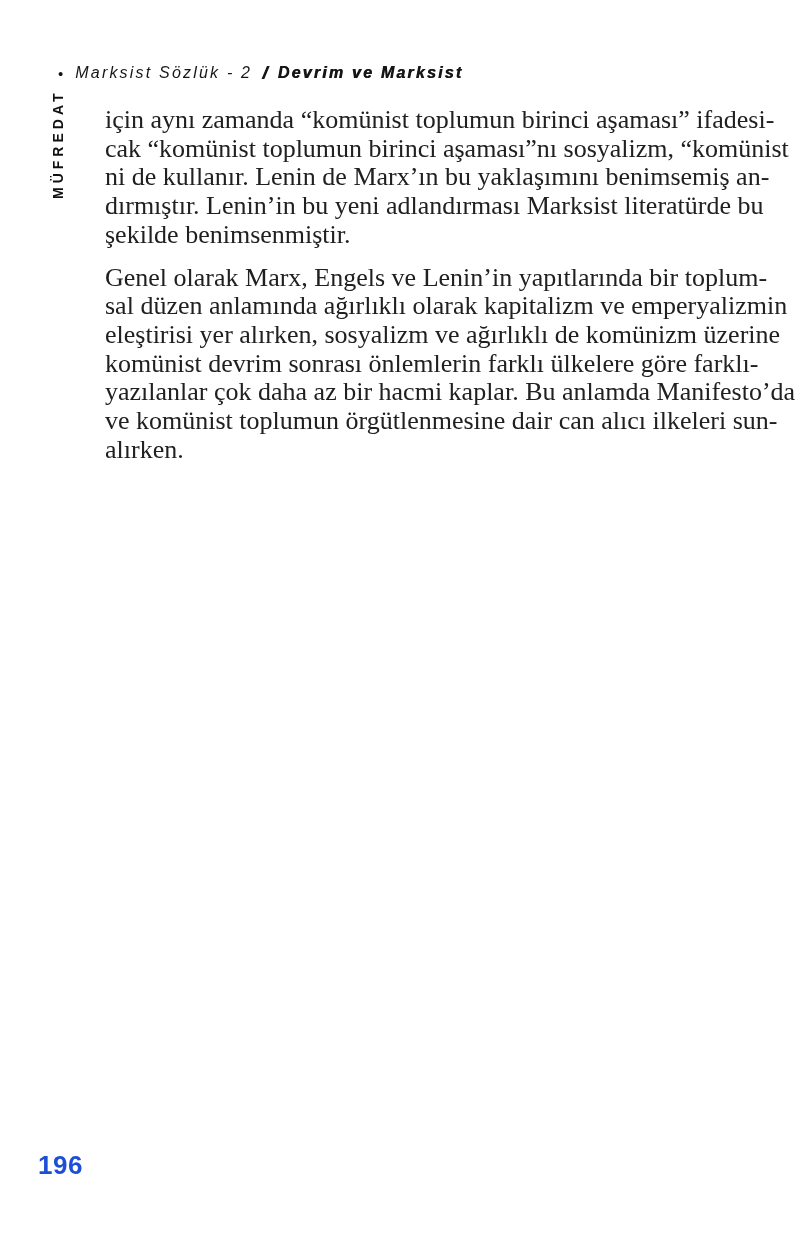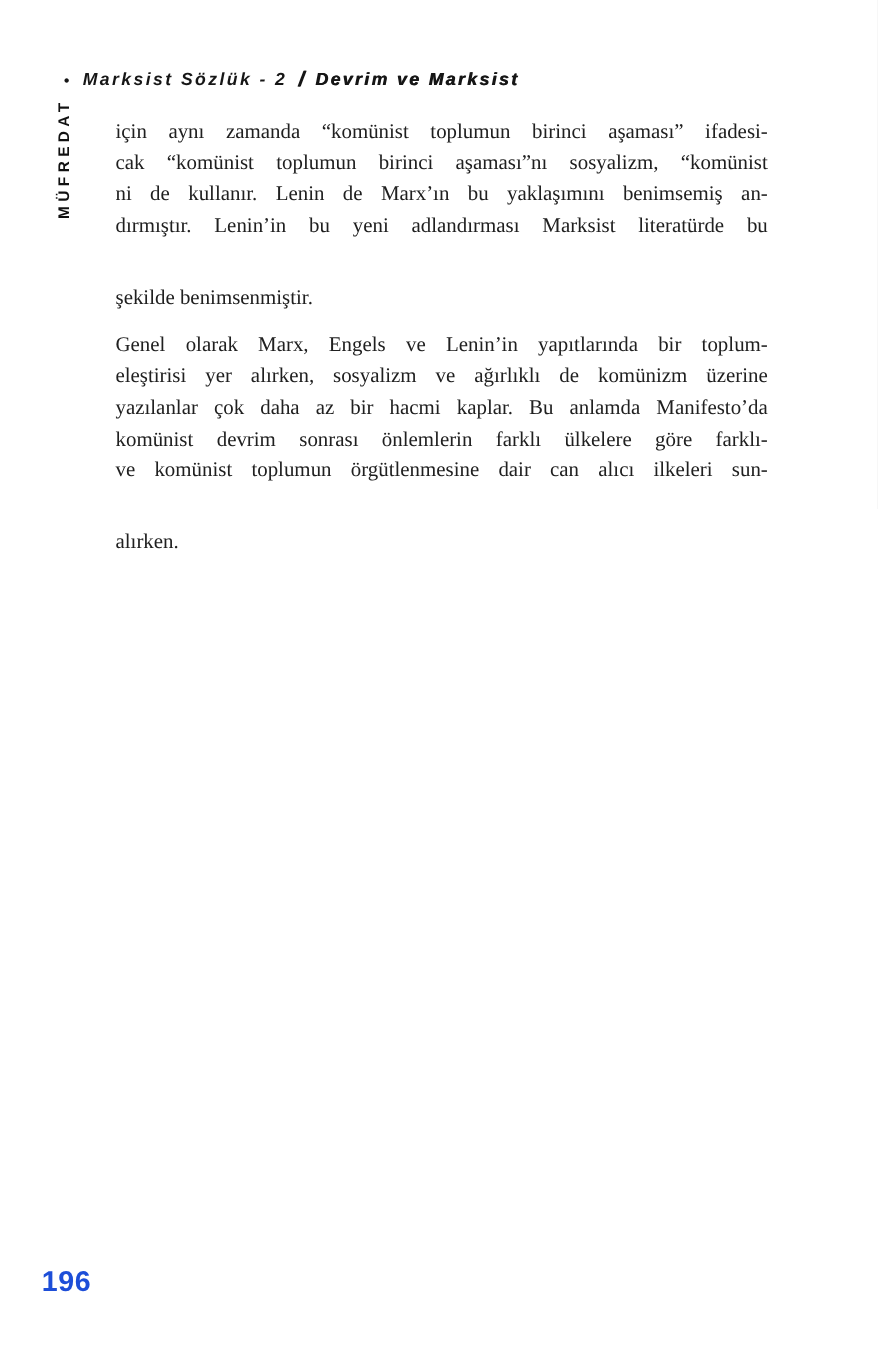--- a/index.html
+++ b/index.html
@@ -28,21 +28,21 @@
     display: flex;
     align-items: center;
   }
   .running-head .bullet {
     font-style: normal;
     font-size: 15px;
     letter-spacing: 0;
     margin-right: 12px;
   }
   .running-head .series {
-    font-weight: 700;
+    font-weight: 400;
   }
   .running-head .sep {
     font-weight: 700;
     font-size: 19px;
     margin: 0 8px 0 10px;
     text-shadow: 0.6px 0 0 currentColor;
   }
   .running-head .book {
     font-weight: 700;
     text-shadow: 0.6px 0 0 currentColor;
@@ -64,33 +64,32 @@
     white-space: nowrap;
   }
 
   
   .body-text {
     position: absolute;
     top: 106px;
     left: 105px;
     width: 593px;
     font-family: "Liberation Serif", serif;
-    font-size: 19px;
+    font-size: 26px;
     line-height: 28.7px;
     color: #202020;
   }
   .para { margin-bottom: 14px; }
   .line {
     text-align: justify;
     text-align-last: justify;
     white-space: nowrap;
   }
   .line.last {
     text-align-last: left;
-    margin-top: 36px;
   }
 
   
   .page-number {
     position: absolute;
     top: 1150px;
     left: 38px;
     font-family: "Liberation Sans", sans-serif;
     font-weight: 700;
     font-size: 26px;
@@ -115,23 +114,24 @@
   <main class="body-text">
       <div class="para">
         <div class="line">için aynı zamanda “komünist toplumun birinci aşaması” ifadesi-</div>
         <div class="line">cak “komünist toplumun birinci aşaması”nı sosyalizm, “komünist</div>
         <div class="line">ni de kullanır. Lenin de Marx’ın bu yaklaşımını benimsemiş an-</div>
         <div class="line">dırmıştır. Lenin’in bu yeni adlandırması Marksist literatürde bu</div>
         <div class="line last">şekilde benimsenmiştir.</div>
       </div>
       <div class="para">
         <div class="line">Genel olarak Marx, Engels ve Lenin’in yapıtlarında bir toplum-</div>
+        <div class="line">sal düzen anlamında ağırlıklı olarak kapitalizm ve emperyalizmin</div>
         <div class="line">eleştirisi yer alırken, sosyalizm ve ağırlıklı de komünizm üzerine</div>
+        <div class="line">komünist devrim sonrası önlemlerin farklı ülkelere göre farklı-</div>
         <div class="line">yazılanlar çok daha az bir hacmi kaplar. Bu anlamda Manifesto’da</div>
-        <div class="line">komünist devrim sonrası önlemlerin farklı ülkelere göre farklı-</div>
         <div class="line">ve komünist toplumun örgütlenmesine dair can alıcı ilkeleri sun-</div>
         <div class="line last">alırken.</div>
       </div>
     </main>
 
   <div class="page-number">196</div>
 
 </div>
 
 </body></html>

